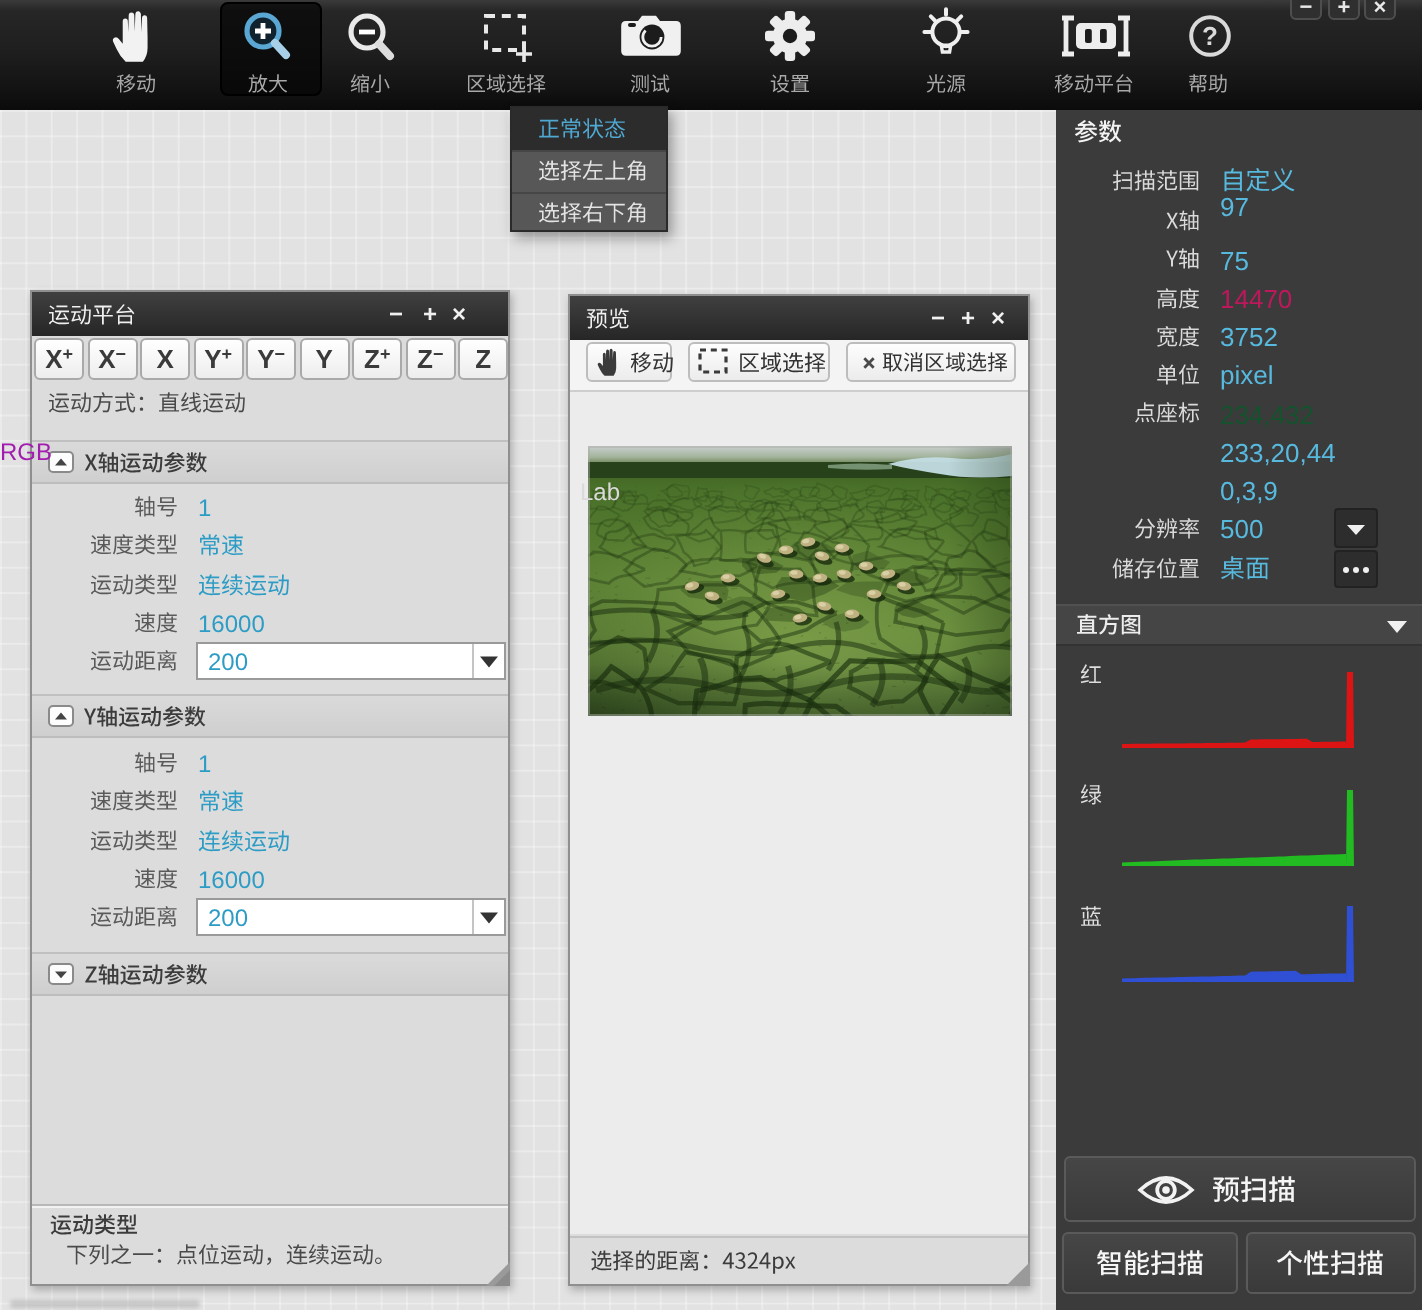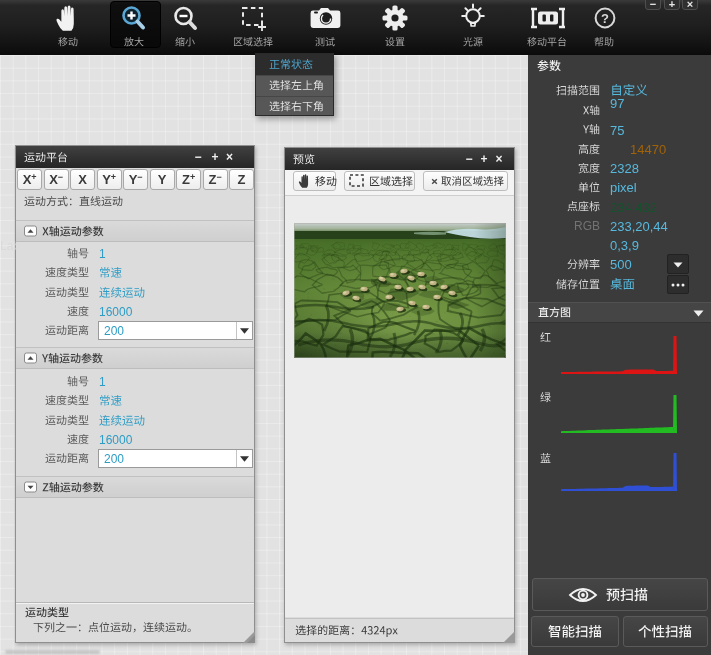--- a/index.html
+++ b/index.html
@@ -773,36 +773,36 @@
     <path fill="#dadada" d="M0.2 9.3H1.3L2.4 7.2C2.6 6.8 2.8 6.4 3.1 5.9H3.1C3.4 6.4 3.6 6.8 3.8 7.2L5 9.3H6.1L3.8 5.2L6 1.3H4.9L3.8 3.3C3.6 3.7 3.5 4.1 3.2 4.5H3.2C2.9 4.1 2.8 3.7 2.6 3.3L1.5 1.3H0.3L2.5 5.2ZM12.1 6.3H13.6V8.9H12.1ZM12.1 5.6V3.2H13.6V5.6ZM15.8 6.3V8.9H14.4V6.3ZM15.8 5.6H14.4V3.2H15.8ZM13.6 0.1V2.5H11.4V10.2H12.1V9.6H15.8V10.2H16.5V2.5H14.4V0.1ZM7.2 5.7C7.3 5.6 7.7 5.5 8 5.5H9.1V7.1L6.8 7.5L7 8.3L9.1 7.9V10.2H9.8V7.7L11 7.5L11 6.8L9.8 7V5.5H10.9V4.8H9.8V3.1H9.1V4.8H8C8.3 4 8.6 3.1 8.9 2.2H10.9V1.4H9.1C9.2 1 9.2 0.6 9.3 0.3L8.5 0.1C8.4 0.5 8.4 1 8.3 1.4H6.9V2.2H8.1C7.9 3.1 7.6 3.8 7.5 4.1C7.3 4.6 7.2 4.9 7 5C7.1 5.2 7.2 5.5 7.2 5.7Z"></path>
   </svg>
 <div class="abs" style="left:610px;top:96px;font:13px 'Liberation Sans';color:#57b9de">97</div>
 <svg style="position:absolute;left:583.2px;top:124.3px;overflow:visible" width="17" height="11" viewBox="0 0 16.8 11">
     <path fill="#dadada" d="M2.4 9.3H3.4V6.2L5.9 1.3H4.8L3.8 3.6C3.5 4.2 3.2 4.7 2.9 5.3H2.9C2.6 4.7 2.4 4.2 2.1 3.6L1.1 1.3H-0L2.4 6.2ZM11.7 6.3H13.1V8.9H11.7ZM11.7 5.6V3.2H13.1V5.6ZM15.3 6.3V8.9H13.9V6.3ZM15.3 5.6H13.9V3.2H15.3ZM13.1 0.1V2.5H10.9V10.2H11.7V9.6H15.3V10.2H16.1V2.5H13.9V0.1ZM6.8 5.7C6.9 5.6 7.2 5.5 7.6 5.5H8.6V7.1L6.3 7.5L6.5 8.3L8.6 7.9V10.2H9.4V7.7L10.5 7.5L10.5 6.8L9.4 7V5.5H10.4V4.8H9.4V3.1H8.6V4.8H7.5C7.8 4 8.1 3.1 8.4 2.2H10.4V1.4H8.6C8.7 1 8.8 0.6 8.8 0.3L8 0.1C8 0.5 7.9 1 7.8 1.4H6.4V2.2H7.6C7.4 3.1 7.1 3.8 7 4.1C6.9 4.6 6.7 4.9 6.5 5C6.6 5.2 6.7 5.5 6.8 5.7Z"></path>
   </svg>
 <div class="abs" style="left:610px;top:122.5px;font:13px 'Liberation Sans';color:#57b9de">75</div>
 <svg style="position:absolute;left:578.0px;top:143.8px;overflow:visible" width="22" height="11" viewBox="0 0 22.0 11">
     <path fill="#dadada" d="M3.1 3.2H7.9V4.2H3.1ZM2.3 2.6V4.8H8.8V2.6ZM4.9 0.3 5.2 1.3H0.6V2H10.3V1.3H6.1C6 0.9 5.8 0.4 5.6 0.1ZM1.1 5.4V10.2H1.8V6.1H9.1V9.4C9.1 9.5 9.1 9.5 8.9 9.5C8.8 9.5 8.3 9.5 7.8 9.5C7.9 9.7 8 9.9 8.1 10.1C8.8 10.1 9.3 10.1 9.6 10C9.9 9.9 10 9.8 10 9.3V5.4ZM3.1 6.8V9.6H3.9V9H7.8V6.8ZM3.9 7.4H7V8.4H3.9ZM15.2 2.3V3.2H13.5V3.9H15.2V5.7H19.5V3.9H21.3V3.2H19.5V2.3H18.7V3.2H16V2.3ZM18.7 3.9V5.1H16V3.9ZM19.3 7.1C18.8 7.7 18.2 8.1 17.4 8.5C16.6 8.1 15.9 7.7 15.5 7.1ZM13.6 6.4V7.1H15.1L14.7 7.3C15.1 7.9 15.7 8.4 16.5 8.8C15.4 9.2 14.3 9.4 13.1 9.5C13.2 9.6 13.4 10 13.4 10.2C14.8 10 16.2 9.7 17.3 9.3C18.4 9.8 19.7 10.1 21.1 10.2C21.2 10 21.4 9.7 21.6 9.5C20.4 9.4 19.2 9.2 18.3 8.8C19.2 8.3 20 7.6 20.5 6.7L20 6.4L19.9 6.4ZM16.2 0.3C16.4 0.5 16.5 0.9 16.6 1.2H12.4V4.2C12.4 5.8 12.3 8.2 11.4 9.9C11.6 9.9 12 10.1 12.1 10.2C13.1 8.5 13.2 6 13.2 4.2V2H21.4V1.2H17.6C17.4 0.8 17.2 0.4 17 0.1Z"></path>
   </svg>
-<div class="abs" style="left:630px;top:142.0px;font:13px 'Liberation Sans';color:#a16207">14470</div>
+<div class="abs" style="left:610px;top:142.0px;font:13px 'Liberation Sans';color:#be185d">14470</div>
 <svg style="position:absolute;left:578.0px;top:162.8px;overflow:visible" width="22" height="11" viewBox="0 0 22.0 11">
     <path fill="#dadada" d="M5.8 7.3V9C5.8 9.9 6 10.1 7.2 10.1C7.4 10.1 9 10.1 9.2 10.1C10.2 10.1 10.5 9.7 10.6 8C10.4 8 10 7.9 9.8 7.7C9.8 9.2 9.7 9.4 9.2 9.4C8.8 9.4 7.5 9.4 7.2 9.4C6.7 9.4 6.6 9.3 6.6 9V7.3ZM4.9 5.9V6.7C4.9 7.6 4.5 8.9 0.5 9.7C0.7 9.9 0.9 10.2 1 10.4C5.2 9.4 5.7 7.9 5.7 6.8V5.9ZM2.2 4.8V8.2H3V5.5H7.9V8.2H8.8V4.8ZM4.8 0.2C4.9 0.5 5 0.8 5.2 1.1H0.8V3.1H1.6V1.8H9.4V3.1H10.2V1.1H6.2C6 0.8 5.8 0.3 5.6 0ZM6.6 2.2V2.9H4.4V2.2H3.6V2.9H1.9V3.6H3.6V4.4H4.4V3.6H6.6V4.4H7.4V3.6H9.1V2.9H7.4V2.2ZM15.2 2.3V3.2H13.5V3.9H15.2V5.7H19.5V3.9H21.3V3.2H19.5V2.3H18.7V3.2H16V2.3ZM18.7 3.9V5.1H16V3.9ZM19.3 7.1C18.8 7.7 18.2 8.1 17.4 8.5C16.6 8.1 15.9 7.7 15.5 7.1ZM13.6 6.4V7.1H15.1L14.7 7.3C15.1 7.9 15.7 8.4 16.5 8.8C15.4 9.2 14.3 9.4 13.1 9.5C13.2 9.6 13.4 10 13.4 10.2C14.8 10 16.2 9.7 17.3 9.3C18.4 9.8 19.7 10.1 21.1 10.2C21.2 10 21.4 9.7 21.6 9.5C20.4 9.4 19.2 9.2 18.3 8.8C19.2 8.3 20 7.6 20.5 6.7L20 6.4L19.9 6.4ZM16.2 0.3C16.4 0.5 16.5 0.9 16.6 1.2H12.4V4.2C12.4 5.8 12.3 8.2 11.4 9.9C11.6 9.9 12 10.1 12.1 10.2C13.1 8.5 13.2 6 13.2 4.2V2H21.4V1.2H17.6C17.4 0.8 17.2 0.4 17 0.1Z"></path>
   </svg>
-<div class="abs" style="left:610px;top:161.0px;font:13px 'Liberation Sans';color:#57b9de">2328</div>
+<div class="abs" style="left:610px;top:161.0px;font:13px 'Liberation Sans';color:#57b9de">3752</div>
 <svg style="position:absolute;left:578.0px;top:181.8px;overflow:visible" width="22" height="11" viewBox="0 0 22.0 11">
     <path fill="#dadada" d="M2.4 4.5H5V5.7H2.4ZM5.9 4.5H8.6V5.7H5.9ZM2.4 2.7H5V3.9H2.4ZM5.9 2.7H8.6V3.9H5.9ZM7.8 0.2C7.5 0.7 7.1 1.5 6.7 2H4L4.5 1.8C4.3 1.3 3.7 0.6 3.3 0.2L2.6 0.5C3 0.9 3.4 1.6 3.7 2H1.6V6.4H5V7.5H0.6V8.2H5V10.2H5.9V8.2H10.4V7.5H5.9V6.4H9.5V2H7.6C8 1.6 8.4 1 8.7 0.5ZM15.1 2.1V2.9H21.1V2.1ZM15.8 3.8C16.1 5.3 16.4 7.3 16.5 8.5L17.3 8.2C17.2 7.1 16.9 5.1 16.5 3.6ZM17.3 0.2C17.5 0.8 17.7 1.5 17.8 2L18.6 1.7C18.5 1.3 18.3 0.6 18.1 0ZM14.6 9V9.8H21.5V9H19.2C19.6 7.5 20.1 5.3 20.4 3.6L19.5 3.5C19.3 5.1 18.9 7.5 18.5 9ZM14.1 0.2C13.5 1.8 12.5 3.5 11.4 4.5C11.6 4.7 11.8 5.2 11.9 5.4C12.3 5 12.6 4.5 13 4V10.2H13.8V2.7C14.2 2 14.6 1.2 14.9 0.4Z"></path>
   </svg>
 <div class="abs" style="left:610px;top:180.0px;font:13px 'Liberation Sans';color:#57b9de">pixel</div>
 <svg style="position:absolute;left:567.0px;top:201.3px;overflow:visible" width="33" height="11" viewBox="0 0 33.0 11">
     <path fill="#dadada" d="M2.6 4.2H8.4V6.2H2.6ZM3.7 7.9C3.9 8.7 4 9.6 4 10.1L4.8 10C4.8 9.5 4.7 8.6 4.5 7.9ZM6 8C6.3 8.6 6.7 9.6 6.8 10.1L7.6 9.9C7.5 9.3 7.1 8.5 6.8 7.8ZM8.3 7.9C8.8 8.6 9.4 9.5 9.7 10.1L10.5 9.8C10.2 9.2 9.5 8.3 9 7.6ZM1.9 7.6C1.6 8.5 1 9.3 0.5 9.9L1.2 10.2C1.8 9.6 2.4 8.7 2.7 7.9ZM1.8 3.5V7H9.2V3.5H5.8V2.1H10V1.3H5.8V0.1H5V3.5ZM19.3 2.7C19.1 4 18.6 5 17.7 5.7V2.5H16.9V6.8H13.8V7.6H16.9V9.2H13.1V9.9H21.5V9.2H17.7V7.6H20.8V6.8H17.7V5.8C17.8 5.9 18.1 6.1 18.2 6.2C18.7 5.8 19.1 5.4 19.4 4.8C20 5.3 20.6 5.9 21 6.3L21.5 5.8C21.1 5.4 20.3 4.7 19.7 4.2C19.9 3.7 20 3.3 20.1 2.8ZM14.8 2.7C14.6 4.1 14.1 5.2 13.2 5.9C13.4 6 13.7 6.2 13.8 6.4C14.3 6 14.7 5.4 15 4.8C15.4 5.2 15.9 5.7 16.2 6.1L16.7 5.5C16.4 5.1 15.8 4.6 15.3 4.1C15.4 3.7 15.5 3.3 15.6 2.8ZM16.3 0.3C16.5 0.6 16.7 0.9 16.9 1.3H12.2V4.3C12.2 5.9 12.2 8.2 11.3 9.7C11.5 9.8 11.8 10.1 12 10.2C12.9 8.5 13 6 13 4.3V2H21.4V1.3H17.8C17.6 0.9 17.3 0.4 17.1 0ZM27.1 0.9V1.7H31.9V0.9ZM30.6 5.8C31.1 6.9 31.6 8.3 31.8 9.2L32.5 8.9C32.3 8 31.8 6.6 31.3 5.6ZM27.4 5.6C27.1 6.8 26.6 7.9 26 8.7C26.2 8.8 26.5 9 26.7 9.2C27.3 8.3 27.8 7 28.2 5.8ZM26.6 3.6V4.4H29V9.2C29 9.3 29 9.3 28.8 9.3C28.6 9.3 28.1 9.4 27.6 9.3C27.7 9.6 27.8 9.9 27.8 10.2C28.6 10.2 29.1 10.2 29.4 10C29.7 9.9 29.8 9.6 29.8 9.2V4.4H32.5V3.6ZM24.2 0.1V2.4H22.5V3.2H24C23.7 4.6 23 6.2 22.3 7C22.4 7.2 22.6 7.5 22.7 7.8C23.3 7.1 23.8 5.9 24.2 4.7V10.2H25V4.5C25.4 5 25.9 5.7 26 6L26.5 5.4C26.3 5.1 25.4 3.9 25 3.5V3.2H26.5V2.4H25V0.1Z"></path>
   </svg>
 <div class="abs" style="left:610px;top:199.5px;font:13px 'Liberation Sans';color:#14532d">234,432</div>
-<div class="abs" style="left:0;top:219.0px;width:600px;font:12px 'Liberation Sans';color:#737373;text-align:right">RGB</div>
+<div class="abs" style="left:0;top:219.0px;width:600px;font:12px 'Liberation Sans';color:#a21caf;text-align:left">RGB</div>
 <div class="abs" style="left:610px;top:218.5px;font:13px 'Liberation Sans';color:#57b9de">233,20,44</div>
-<div class="abs" style="left:0;top:238.5px;width:600px;font:12px 'Liberation Sans';color:#dadada;text-align:left">Lab</div>
+<div class="abs" style="left:0;top:238.5px;width:600px;font:12px 'Liberation Sans';color:#dadada;text-align:center">Lab</div>
 <div class="abs" style="left:610px;top:238.0px;font:13px 'Liberation Sans';color:#57b9de">0,3,9</div>
 <svg style="position:absolute;left:567.0px;top:258.8px;overflow:visible" width="33" height="11" viewBox="0 0 33.0 11">
     <path fill="#dadada" d="M7.4 0.3 6.6 0.6C7.4 2.2 8.7 4 9.9 5C10.1 4.8 10.4 4.5 10.6 4.3C9.4 3.5 8.1 1.8 7.4 0.3ZM3.6 0.3C2.9 2 1.8 3.5 0.5 4.5C0.7 4.6 1 5 1.2 5.1C1.5 4.9 1.8 4.6 2.1 4.3V5.1H4.2C3.9 7 3.3 8.7 0.7 9.6C0.9 9.7 1.1 10.1 1.2 10.3C4 9.3 4.8 7.3 5 5.1H8C7.9 7.8 7.8 8.9 7.5 9.2C7.4 9.3 7.2 9.3 7 9.3C6.8 9.3 6.1 9.3 5.4 9.3C5.5 9.5 5.6 9.8 5.6 10.1C6.3 10.1 7 10.1 7.4 10.1C7.7 10.1 8 10 8.2 9.7C8.6 9.3 8.8 8 8.9 4.7C8.9 4.6 8.9 4.3 8.9 4.3H2.1C3 3.3 3.9 2 4.4 0.6ZM15.6 2.4C15.6 3.4 15.4 4.9 15.1 5.7L15.8 5.9C16.1 5 16.2 3.5 16.2 2.4ZM16.8 0.2V4.3C16.8 6.3 16.6 8.2 14.8 9.7C14.9 9.8 15.2 10 15.3 10.2C17.2 8.6 17.5 6.5 17.5 4.3V0.2ZM12 2.6C12.2 3.2 12.3 3.9 12.3 4.4L13 4.3C13 3.8 12.8 3 12.6 2.5ZM18.2 2.6C18.4 3.2 18.6 3.9 18.6 4.4L19.2 4.3C19.2 3.8 19 3 18.8 2.5ZM12.5 0.4C12.7 0.7 12.9 1.2 13.1 1.6H11.6V2.3H15V1.6H13.9C13.7 1.2 13.5 0.6 13.2 0.2ZM11.6 6.5V7.2H12.9C12.9 8 12.6 9 11.6 9.7C11.8 9.8 12 10.1 12.1 10.2C13.3 9.4 13.6 8.2 13.7 7.2H15V6.5H13.7V5.2H15.1V4.5H14.2C14.4 3.9 14.6 3.2 14.8 2.6L14.1 2.4C14 3 13.8 3.9 13.6 4.5H11.5V5.2H12.9V6.5ZM18.8 0.3C19 0.7 19.2 1.2 19.4 1.6H17.8V2.3H21.4V1.6H20.2C20 1.1 19.8 0.6 19.5 0.1ZM17.8 6.8V7.5H19.2V10.2H20V7.5H21.4V6.8H20V5.2H21.6V4.5H20.5C20.7 3.9 21 3.2 21.2 2.6L20.5 2.4C20.3 3 20.1 3.9 19.9 4.5H17.7V5.2H19.2V6.8ZM31.1 2.3C30.7 2.7 30.1 3.3 29.6 3.7L30.2 4.1C30.7 3.7 31.3 3.2 31.8 2.7ZM22.6 5.6 23 6.3C23.8 6 24.7 5.5 25.5 5L25.3 4.4C24.3 4.9 23.3 5.4 22.6 5.6ZM22.9 2.8C23.5 3.1 24.3 3.7 24.6 4.1L25.2 3.6C24.8 3.2 24.1 2.7 23.5 2.3ZM29.4 4.9C30.2 5.3 31.2 6 31.6 6.4L32.2 5.9C31.7 5.5 30.8 4.8 30 4.4ZM22.6 7.1V7.9H27.1V10.2H27.9V7.9H32.5V7.1H27.9V6.2H27.1V7.1ZM26.8 0.2C26.9 0.5 27.1 0.8 27.3 1.1H22.8V1.9H26.8C26.5 2.4 26.1 2.8 26 3C25.8 3.2 25.6 3.3 25.5 3.3C25.6 3.5 25.7 3.9 25.7 4C25.9 4 26.1 3.9 27.4 3.8C26.9 4.4 26.4 4.8 26.2 5C25.8 5.3 25.5 5.5 25.3 5.5C25.4 5.7 25.5 6.1 25.5 6.2C25.7 6.1 26.1 6.1 29 5.8C29.1 6 29.2 6.2 29.3 6.4L30 6.1C29.7 5.6 29.2 4.8 28.7 4.2L28.1 4.5C28.2 4.7 28.4 4.9 28.6 5.2L26.7 5.3C27.6 4.6 28.6 3.6 29.5 2.6L28.8 2.2C28.6 2.5 28.3 2.8 28.1 3.1L26.6 3.2C27 2.8 27.4 2.3 27.7 1.9H32.4V1.1H28.3C28.1 0.8 27.8 0.4 27.6 0Z"></path>
   </svg>
 <div class="abs" style="left:610px;top:257.0px;font:13px 'Liberation Sans';color:#57b9de">500</div>
 <svg style="position:absolute;left:556.0px;top:278.8px;overflow:visible" width="44" height="11" viewBox="0 0 44.0 11">
     <path fill="#dadada" d="M3.2 1.1C3.7 1.6 4.2 2.3 4.4 2.7L5 2.3C4.8 1.8 4.2 1.2 3.8 0.7ZM5.2 3.5V4.2H7.3C6.6 5 5.7 5.6 4.9 6.1C5 6.2 5.3 6.6 5.4 6.7C5.7 6.6 6 6.4 6.2 6.2V10.2H6.9V9.6H9.3V10.2H10.1V5.4H7.2C7.6 5 7.9 4.6 8.3 4.2H10.5V3.5H8.9C9.5 2.6 10 1.7 10.4 0.7L9.7 0.5C9.5 1 9.3 1.5 9 1.9V1.4H7.7V0.1H7V1.4H5.5V2.1H7V3.5ZM7.7 2.1H8.9C8.6 2.6 8.3 3 7.9 3.5H7.7ZM6.9 7.8H9.3V8.9H6.9ZM6.9 7.2V6.1H9.3V7.2ZM3.8 9.8C4 9.6 4.2 9.5 5.8 8.5C5.7 8.3 5.6 8 5.6 7.8L4.5 8.4V3.6H2.7V4.4H3.8V8.3C3.8 8.8 3.6 9 3.4 9.2C3.5 9.3 3.7 9.6 3.8 9.8ZM2.4 0.1C1.9 1.8 1.1 3.5 0.3 4.6C0.4 4.8 0.6 5.2 0.7 5.4C1 5 1.3 4.5 1.5 4V10.2H2.3V2.6C2.6 1.8 2.8 1.1 3.1 0.3ZM17.7 5.5V6.4H14.7V7.2H17.7V9.2C17.7 9.4 17.7 9.4 17.5 9.4C17.3 9.5 16.7 9.5 15.9 9.4C16 9.7 16.1 10 16.2 10.2C17.1 10.2 17.7 10.2 18.1 10.1C18.5 10 18.6 9.7 18.6 9.3V7.2H21.5V6.4H18.6V5.8C19.4 5.3 20.2 4.6 20.8 3.9L20.3 3.5L20.1 3.6H15.6V4.3H19.4C18.9 4.8 18.3 5.2 17.7 5.5ZM15.2 0.1C15.1 0.6 14.9 1.1 14.8 1.6H11.7V2.3H14.4C13.7 3.9 12.7 5.3 11.3 6.2C11.5 6.4 11.7 6.8 11.8 7C12.2 6.6 12.7 6.2 13.1 5.8V10.2H13.9V4.8C14.5 4.1 14.9 3.2 15.3 2.3H21.3V1.6H15.7C15.8 1.1 16 0.7 16.1 0.3ZM26.1 2.1V2.9H32.1V2.1ZM26.8 3.8C27.1 5.3 27.4 7.3 27.5 8.5L28.3 8.2C28.2 7.1 27.9 5.1 27.5 3.6ZM28.3 0.2C28.5 0.8 28.7 1.5 28.8 2L29.6 1.7C29.5 1.3 29.3 0.6 29.1 0ZM25.6 9V9.8H32.5V9H30.2C30.6 7.5 31.1 5.3 31.4 3.6L30.5 3.5C30.3 5.1 29.9 7.5 29.5 9ZM25.1 0.2C24.5 1.8 23.5 3.5 22.4 4.5C22.6 4.7 22.8 5.2 22.9 5.4C23.3 5 23.6 4.5 24 4V10.2H24.8V2.7C25.2 2 25.6 1.2 25.9 0.4ZM40.2 1.1H42V2.1H40.2ZM37.6 1.1H39.4V2.1H37.6ZM35.1 1.1H36.8V2.1H35.1ZM35.1 4.7V9.3H33.6V9.9H43.4V9.3H41.9V4.7H38.4L38.6 4H43.1V3.4H38.7L38.8 2.7H42.8V0.5H34.3V2.7H38L37.9 3.4H33.7V4H37.8L37.7 4.7ZM35.9 9.3V8.6H41.1V9.3ZM35.9 6.3H41.1V7H35.9ZM35.9 5.8V5.2H41.1V5.8ZM35.9 7.5H41.1V8.1H35.9Z"></path>
   </svg>
 <svg style="position:absolute;left:610.0px;top:278.1px;overflow:visible" width="25" height="12.5" viewBox="0 0 25.0 12.5">
     <path fill="#57b9de" d="M3 5H9.5V6H3ZM3 3.4H9.5V4.3H3ZM2 2.6V6.7H5.8V7.6H0.7V8.4H4.9C3.8 9.4 2 10.3 0.5 10.7C0.7 10.9 0.9 11.3 1.1 11.5C2.7 10.9 4.6 9.8 5.8 8.5V11.6H6.7V8.5C7.8 9.8 9.7 10.9 11.4 11.4C11.6 11.2 11.8 10.8 12 10.7C10.4 10.2 8.6 9.4 7.5 8.4H11.8V7.6H6.7V6.7H10.5V2.6H6.6V1.8H11.3V1H6.6V0.1H5.6V2.6ZM17.4 6.5H20V7.9H17.4ZM17.4 5.7V4.3H20V5.7ZM17.4 8.6H20V10.1H17.4ZM13.2 0.9V1.8H18.1C18 2.4 17.8 2.9 17.7 3.4H13.8V11.6H14.7V11H22.8V11.6H23.7V3.4H18.7L19.1 1.8H24.3V0.9ZM14.7 10.1V4.3H16.5V10.1ZM22.8 10.1H20.9V4.3H22.8Z"></path>

